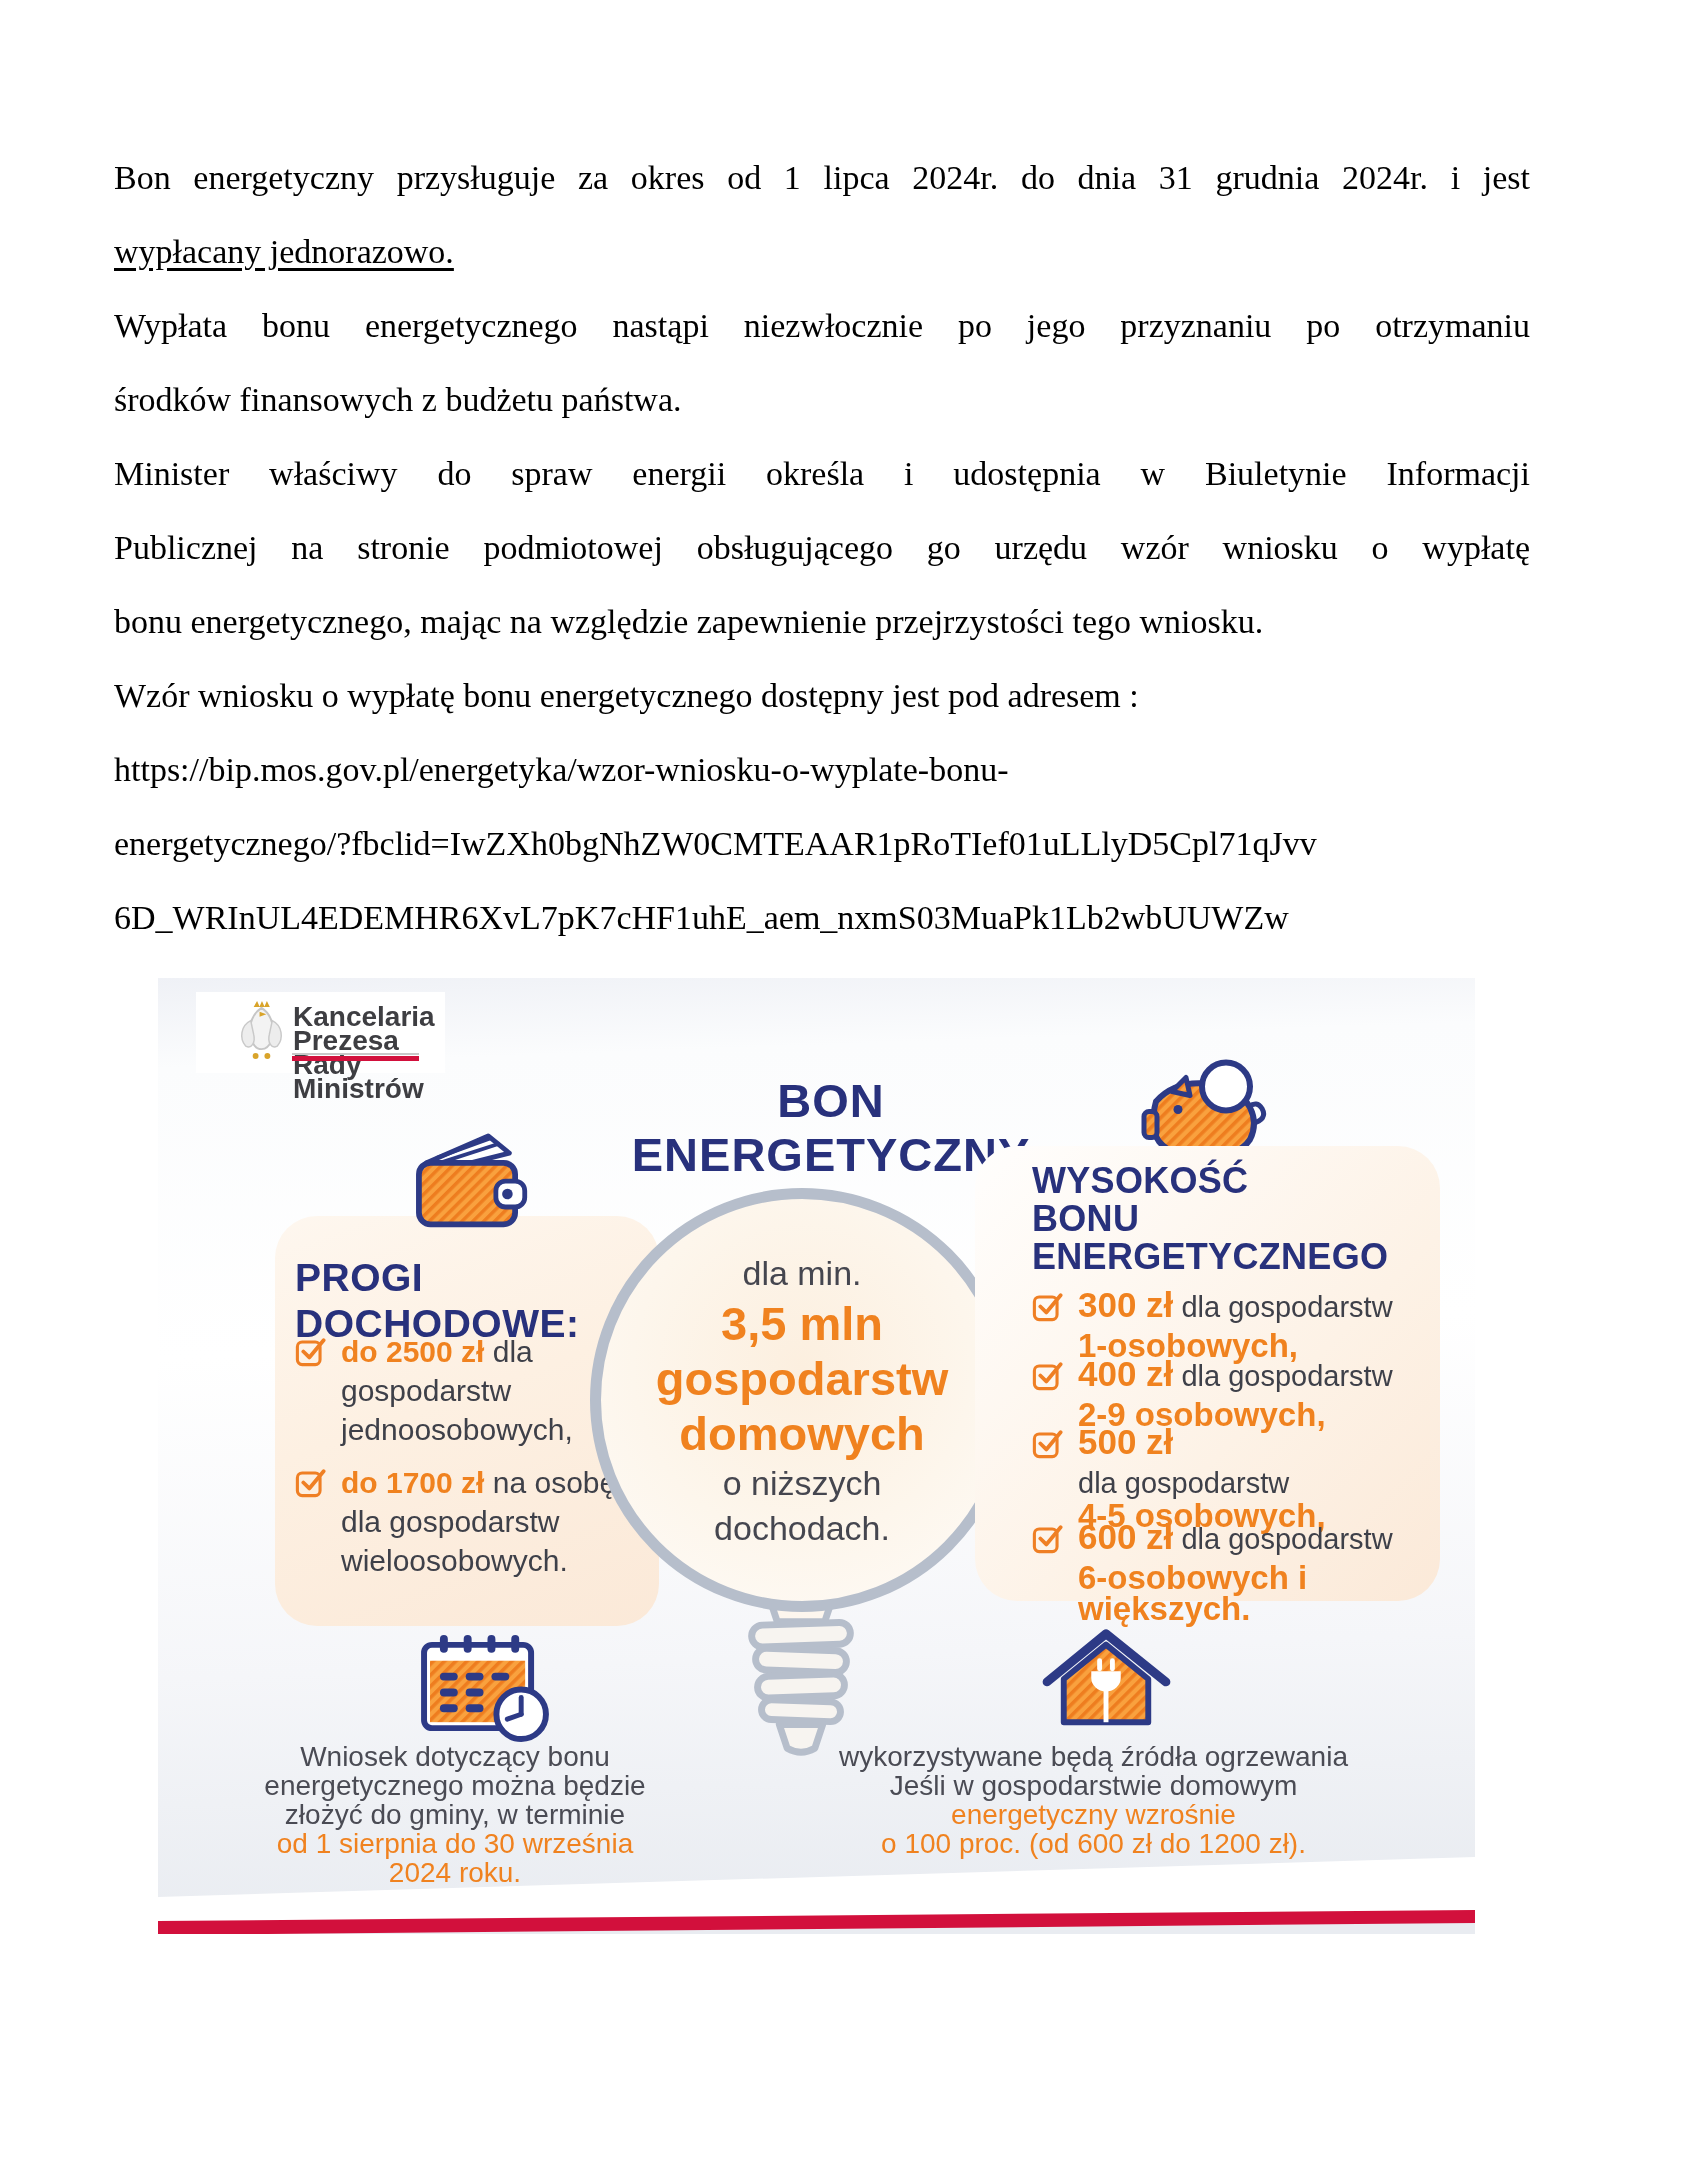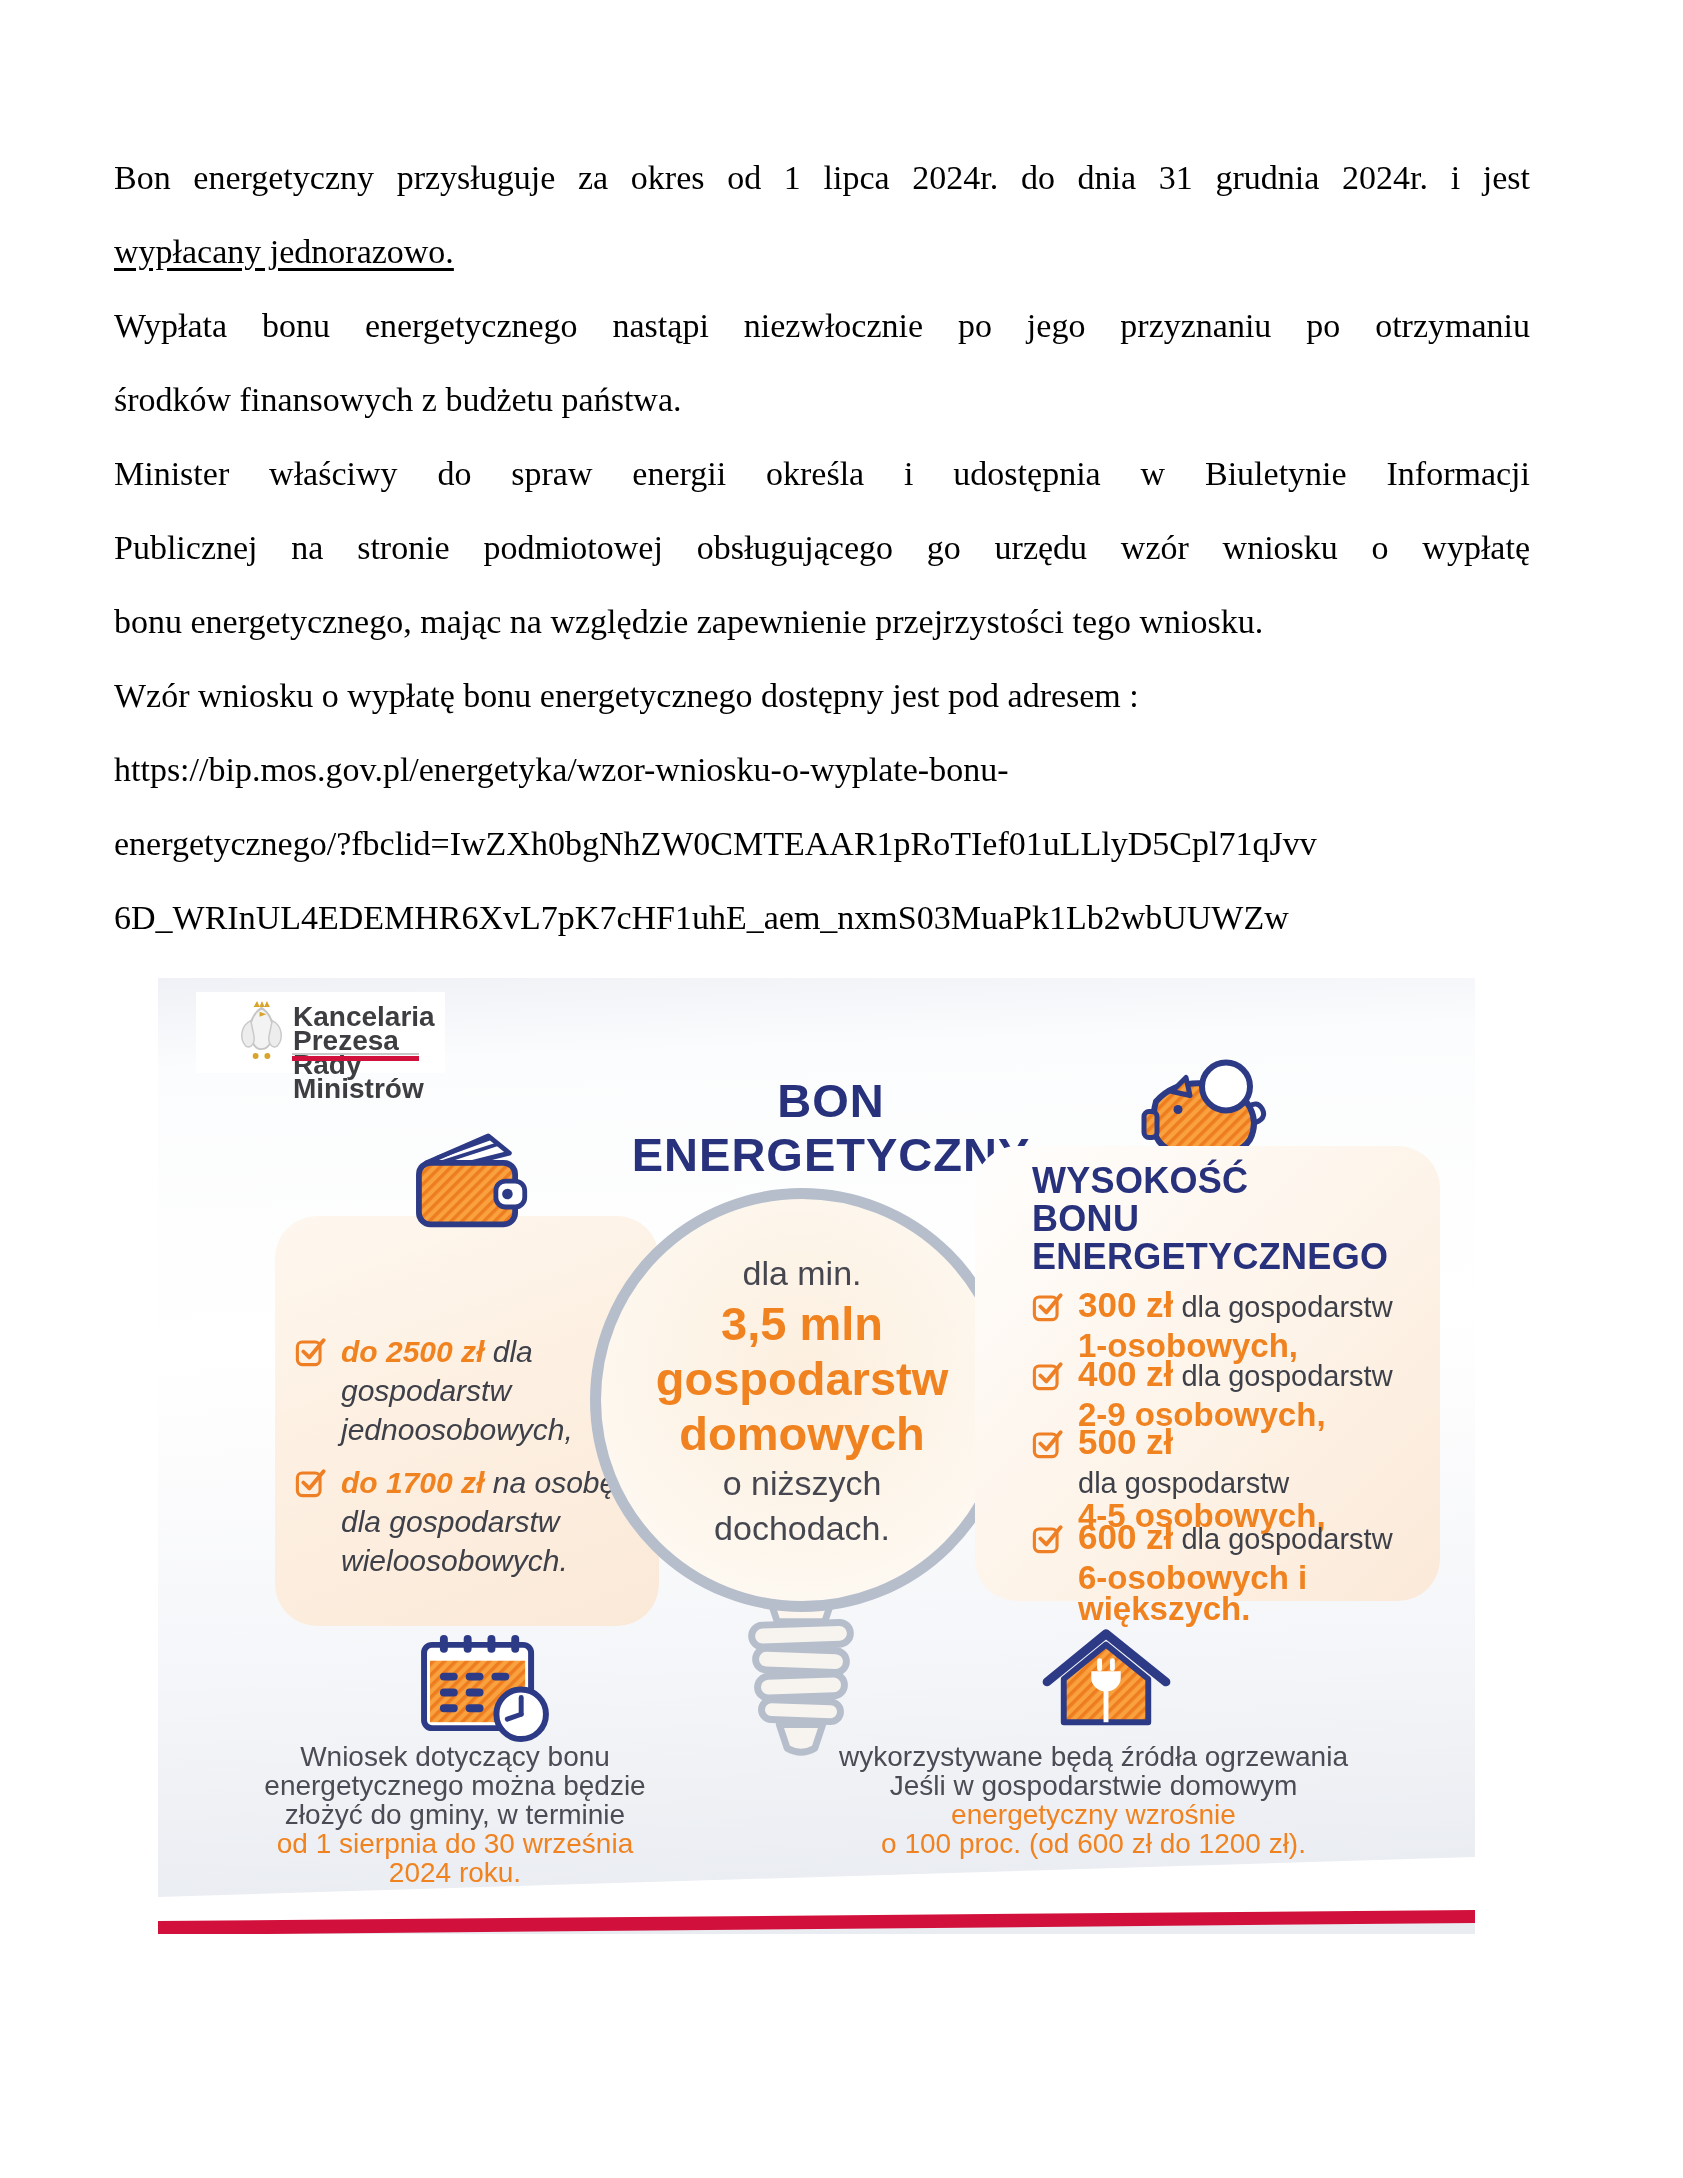--- a/index.html
+++ b/index.html
@@ -44,21 +44,21 @@
   .lp-head { position:absolute; left:137px; top:277px; font-size:39px; line-height:46px;
              font-weight:800; color:#28317c; letter-spacing:0.5px; }
   .rp-head { position:absolute; left:874px; top:184px; font-size:36px; line-height:38px;
              font-weight:800; color:#28317c; letter-spacing:0.3px; }
 
   .chk-item { position:absolute; padding-left:46px; }
   .chk { position:absolute; left:0; top:4px; width:31px; height:31px; }
   .hl { color:#f0821f; font-weight:700; }
   .drk { color:#3e4049; }
 
-  .lp-item { font-size:30px; line-height:39px; color:#3e4049;font-style:italic; }
+  .lp-item { font-size:30px; line-height:39px; color:#3e4049; }
   .lp-item1 { left:137px; top:354px; width:297px; }
   .lp-item2 { left:137px; top:485px; width:307px; }
 
   .bulb-circle { position:absolute; left:432px; top:210px; width:402px; height:402px;
                  border:11px solid #b6becb; border-radius:50%;
                  background:radial-gradient(circle at 50% 42%, #fcefdf 0%, #fdf6ec 55%, #fefbf7 100%); }
   .screw { position:absolute; left:564px; top:618px; width:158px; height:182px; }
   .bulb-text { position:absolute; left:442px; top:273px; width:404px; text-align:center; }
   .bt-sm { font-size:34px; line-height:45px; color:#45464f; }
   .bt-lg { font-size:47px; line-height:55px; font-weight:800; color:#f0821f; }
@@ -160,20 +160,24 @@
           </pattern>
         </defs>
         <path d="M20 32 L84 4 L106 22 L42 38 Z" fill="#fff" stroke="#2d3a86" stroke-width="5" stroke-linejoin="round"></path>
         <path d="M30 27 L88 6" stroke="#2d3a86" stroke-width="4"></path>
         <path d="M37 31 L96 12" stroke="#2d3a86" stroke-width="4"></path>
         <rect x="12" y="32" width="100" height="64" rx="12" fill="url(#pw)" stroke="#2d3a86" stroke-width="6"></rect>
         <rect x="92" y="51" width="30" height="27" rx="10" fill="#ffffff" stroke="#2d3a86" stroke-width="5"></rect>
         <circle cx="104" cy="64.5" r="5.5" fill="#2d3a86"></circle>
       </svg>
     </span>
+    <div class="lp-head">
+      <div>PROGI</div>
+      <div>DOCHODOWE:</div>
+    </div>
 
     <div class="chk-item lp-item lp-item1">
       <span class="chk">
         <svg viewBox="0 0 26 26" width="31" height="31">
             <rect x="2" y="5" width="19" height="19" rx="4" fill="none" stroke="#ef7f24" stroke-width="2.6"></rect>
             <path d="M7 13 L12 18 L24 3.5" fill="none" stroke="#ef7f24" stroke-width="3.2" stroke-linecap="round" stroke-linejoin="round"></path>
           </svg>
       </span>
       <div><span class="hl">do 2500 zł</span><span class="drk"> dla</span></div>
       <div class="drk">gospodarstw</div>

